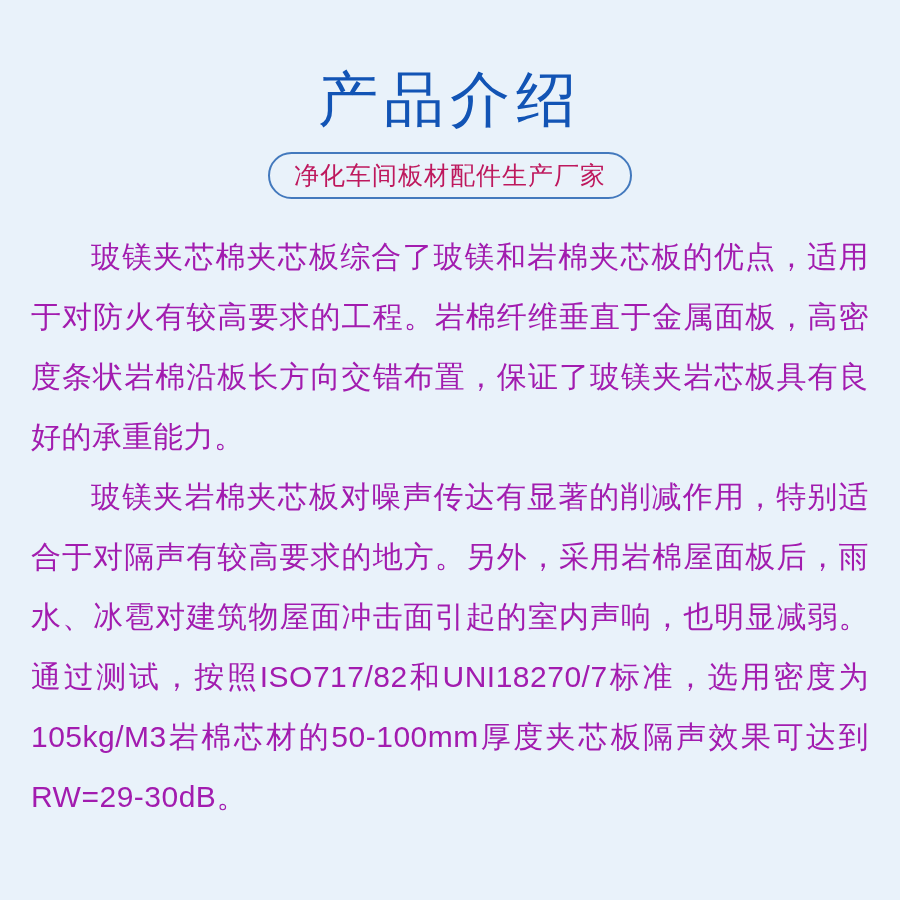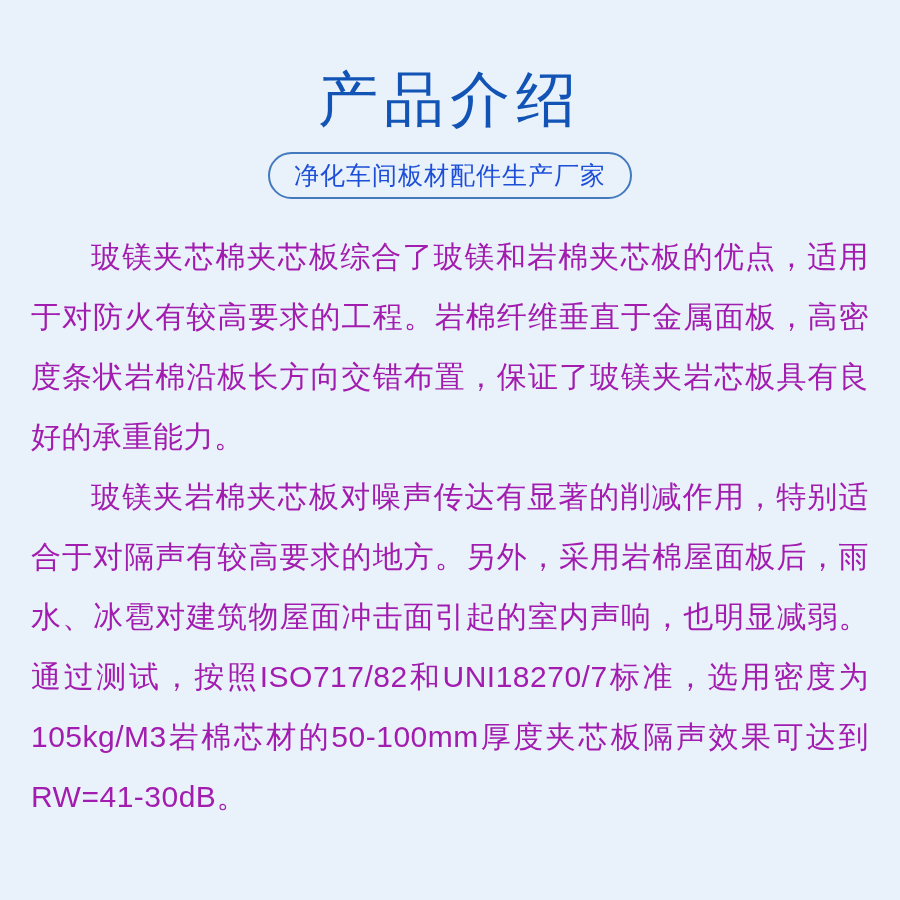--- a/index.html
+++ b/index.html
@@ -35,21 +35,21 @@
       border: 2px solid #4379bd;
       border-radius: 26px;
       padding: 6px 24px;
       box-sizing: border-box;
     }
     .subtitle-pill span {
       display: block;
       font-size: 25px;
       line-height: 31px;
       letter-spacing: 1px;
-      color: #1d4ed8;
+      color: #be185d;
     }
     .body-text {
       margin: 28px 31px 0 31px;
       font-size: 30px;
       line-height: 60px;
       color: #a21caf;
       text-align: justify;
       letter-spacing: 0.5px;
     }
     .body-text p {
@@ -63,16 +63,16 @@
 <div class="page">
 
   <h1 class="page-title">产品介绍</h1>
 
   <div class="subtitle-pill">
     <span>净化车间板材配件生产厂家</span>
   </div>
 
   <div class="body-text">
     <p>玻镁夹芯棉夹芯板综合了玻镁和岩棉夹芯板的优点，适用于对防火有较高要求的工程。岩棉纤维垂直于金属面板，高密度条状岩棉沿板长方向交错布置，保证了玻镁夹岩芯板具有良好的承重能力。</p>
-    <p>玻镁夹岩棉夹芯板对噪声传达有显著的削减作用，特别适合于对隔声有较高要求的地方。另外，采用岩棉屋面板后，雨水、冰雹对建筑物屋面冲击面引起的室内声响，也明显减弱。通过测试，按照ISO717/82和UNI18270/7标准，选用密度为105kg/M3岩棉芯材的50-100mm厚度夹芯板隔声效果可达到RW=41-30dB。</p>
+    <p>玻镁夹岩棉夹芯板对噪声传达有显著的削减作用，特别适合于对隔声有较高要求的地方。另外，采用岩棉屋面板后，雨水、冰雹对建筑物屋面冲击面引起的室内声响，也明显减弱。通过测试，按照ISO717/82和UNI18270/7标准，选用密度为105kg/M3岩棉芯材的50-100mm厚度夹芯板隔声效果可达到RW=29-30dB。</p>
   </div>
 
 </div>
 
 </body></html>

